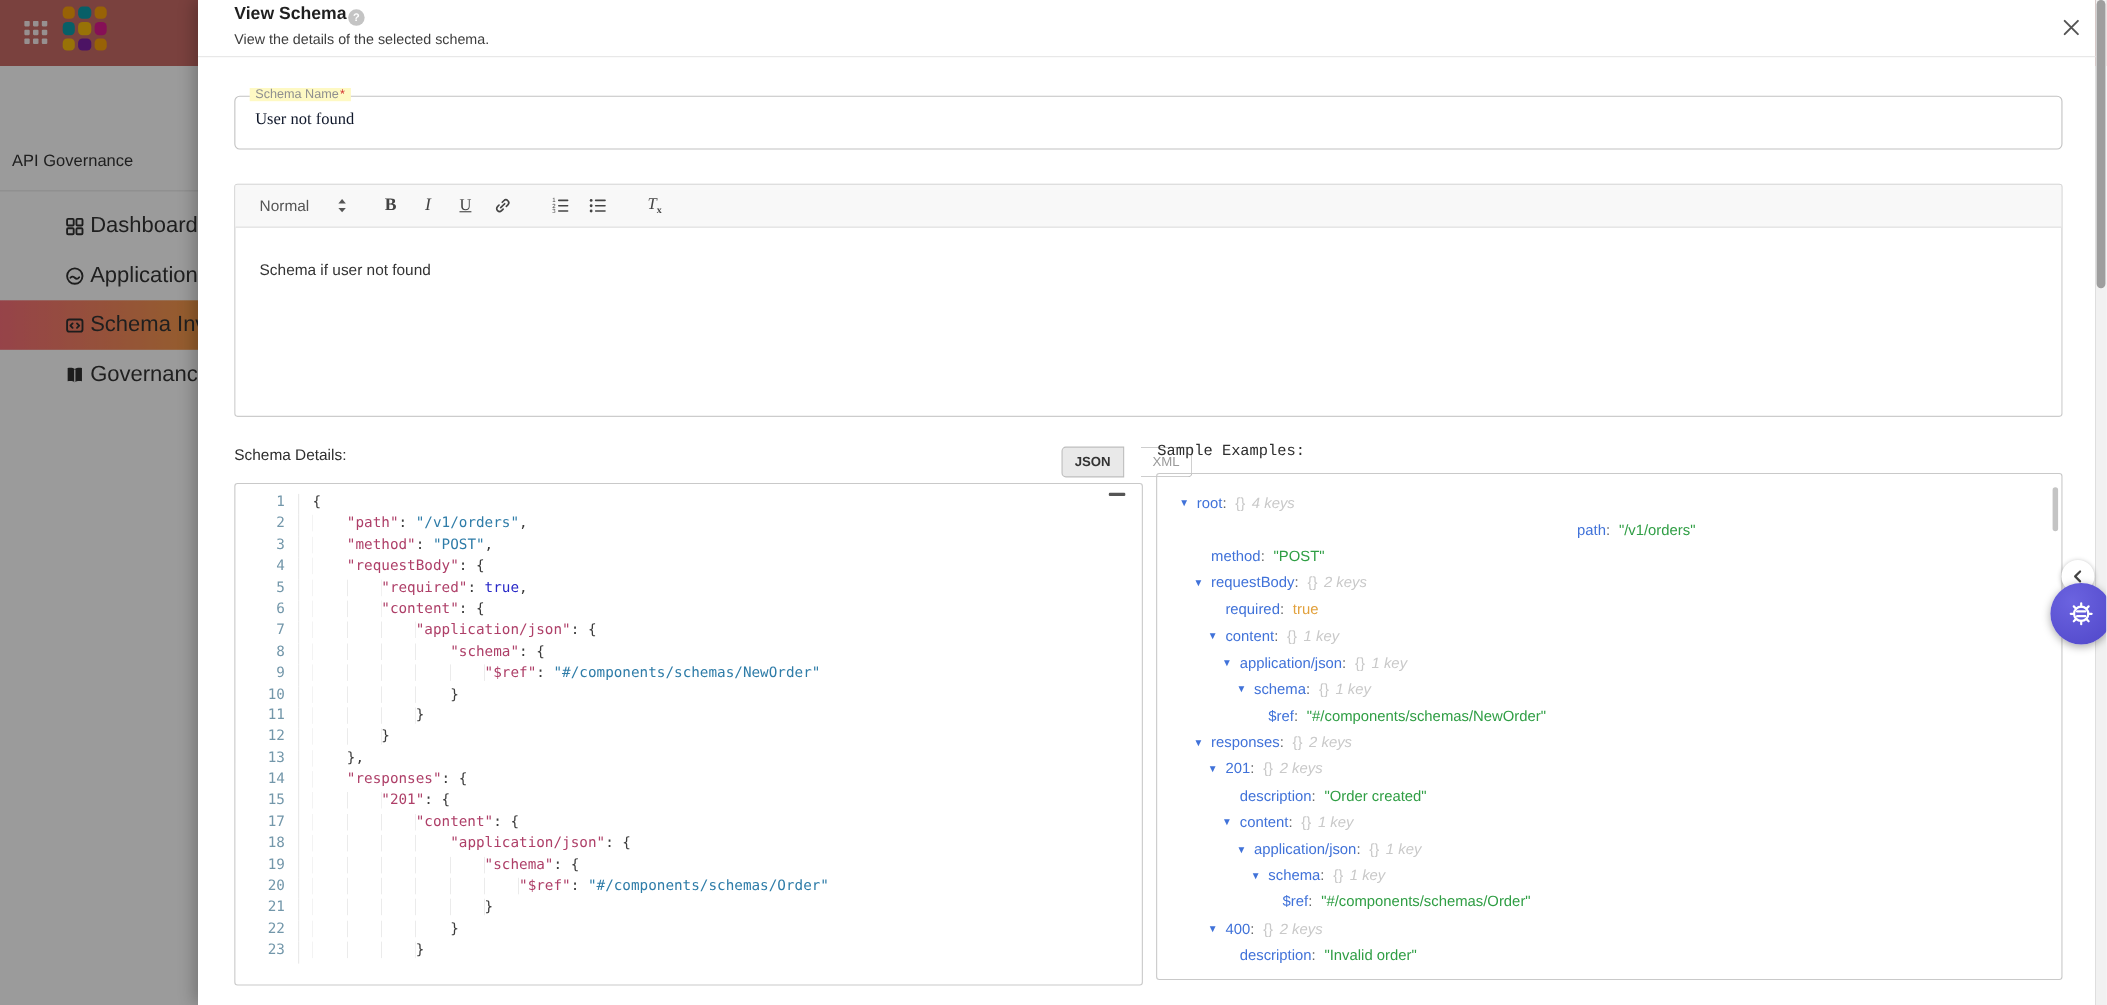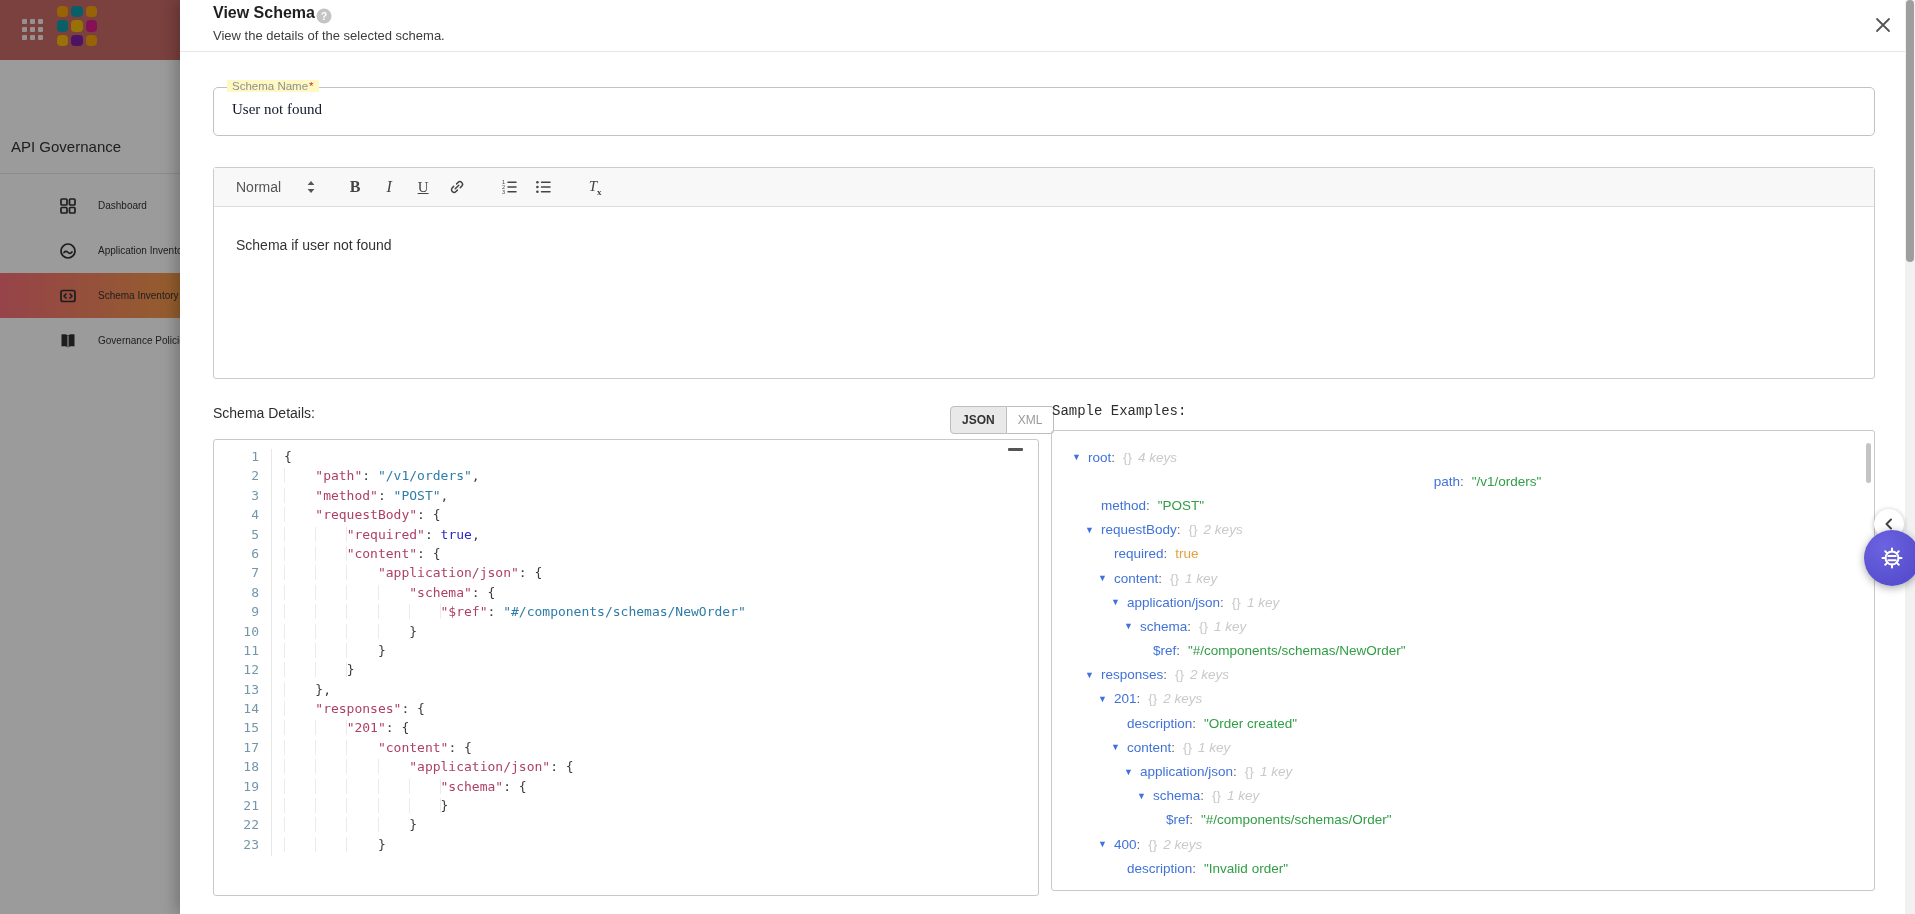--- a/index.html
+++ b/index.html
@@ -12,21 +12,21 @@
   .waffle { position:absolute; left:22px; top:19px; width:22px; height:22px; cursor:pointer; }
   .logo { position:absolute; left:54px; top:3px; width:46px; height:46px; display:grid;
     grid-template-columns:repeat(3,1fr); grid-template-rows:repeat(3,1fr); gap:3px; padding:3px; }
   .logo i { border-radius:4px; display:block; }
   .sidebar { position:absolute; left:0; top:60px; width:240px; height:854px; background:#fafafa; }
   .sidebar-title { position:absolute; left:11px; top:78px; font-size:15px; color:#333; }
   .sidebar-divider { position:absolute; left:0; top:113px; width:240px; height:1px; background:#e2e2e2; }
   .nav { position:absolute; left:0; top:123px; width:240px; }
   .nav-item { position:relative; height:45px; display:flex; align-items:center; cursor:pointer; }
   .nav-item .nicon { width:20px; height:20px; margin-left:58px; flex:0 0 20px; }
-  .nav-item .nlabel { margin-left:20px; font-size:10px; color:#333; white-space:nowrap; }
+  .nav-item .nlabel { margin-left:4px; font-size:20px; color:#333; white-space:nowrap; }
   .nav-item.selected { background:linear-gradient(90deg,#f26d76,#f0a73a); }
   .overlay { position:absolute; left:0; top:0; width:1915px; height:914px; background:rgba(0,0,0,0.38); }
 
   
   .modal { position:absolute; left:180px; top:0; width:1725px; height:914px; background:#fff;
     box-shadow:-4px 0 14px rgba(0,0,0,0.25); }
   .m-title { position:absolute; left:33px; top:4px; font-size:16px; font-weight:bold; color:#1f1f1f; }
   .help-ic { position:absolute; left:136px; top:8px; width:16px; height:16px; cursor:pointer; }
   .m-sub { position:absolute; left:33px; top:28px; font-size:13px; color:#3d3d3d; }
   .m-close { position:absolute; left:1692px; top:14px; width:22px; height:22px; cursor:pointer; }
@@ -60,21 +60,21 @@
     font-size:14px; color:#333; cursor:text; }
 
   
   .sec-label { position:absolute; font-size:14px; color:#2e2e2e; }
   .lbl-details { left:33px; top:405px; }
   .lbl-samples { left:872px; top:403px;font-family:Liberation Mono, monospace; }
 
   
   .toggle-group { position:absolute; left:770px; top:406px; display:flex; }
   .tg { height:28px; padding:0 11px; display:flex; align-items:center; font-size:12px;
-    border:1px solid #bdbdbd; cursor:pointer; background:#fff; color:#9a9a9a; }
+    border:1px solid #bdbdbd; cursor:pointer; background:#fff; color:#9a9a9a;margin-left:15px; }
   .tg.active { background:#e9e9e9; color:#333; font-weight:bold; }
   .tg:first-child { border-radius:4px 0 0 4px; }
   .tg:last-child { border-radius:0 4px 4px 0; border-left:none; }
 
   
   .codebox { position:absolute; left:33px; top:439px; width:826px; height:457px;
     border:1px solid #c9c9c9; border-radius:3px; overflow:hidden; cursor:text; }
   .code-lines { position:absolute; left:0; top:9px; width:100%; }
   .code-line { display:flex; height:19.4px; font-family:"DejaVu Sans Mono",monospace; font-size:13px; }
   .code-line .ln { flex:0 0 58px; text-align:right; padding-right:12px; color:#7397aa;
@@ -349,20 +349,24 @@
           </div>
           <div class="code-line">
             <span class="ln">18</span>
             <span class="lt"><span class="tok-w">                </span><span class="tok-k">"application/json"</span><span class="tok-p">: {</span></span>
           </div>
           <div class="code-line">
             <span class="ln">19</span>
             <span class="lt"><span class="tok-w">                    </span><span class="tok-k">"schema"</span><span class="tok-p">: {</span></span>
           </div>
           <div class="code-line">
+            <span class="ln">20</span>
+            <span class="lt"><span class="tok-w">                        </span><span class="tok-k">"$ref"</span><span class="tok-p">: </span><span class="tok-s">"#/components/schemas/Order"</span></span>
+          </div>
+          <div class="code-line">
             <span class="ln">21</span>
             <span class="lt"><span class="tok-w">                    </span><span class="tok-p">}</span></span>
           </div>
           <div class="code-line">
             <span class="ln">22</span>
             <span class="lt"><span class="tok-w">                </span><span class="tok-p">}</span></span>
           </div>
           <div class="code-line">
             <span class="ln">23</span>
             <span class="lt"><span class="tok-w">            </span><span class="tok-p">}</span></span>

